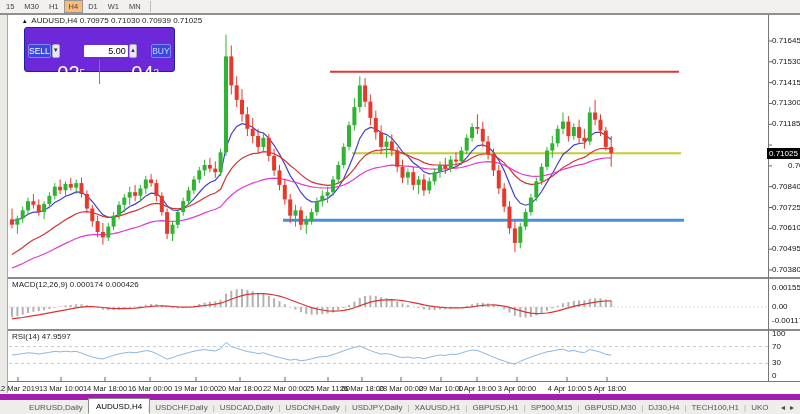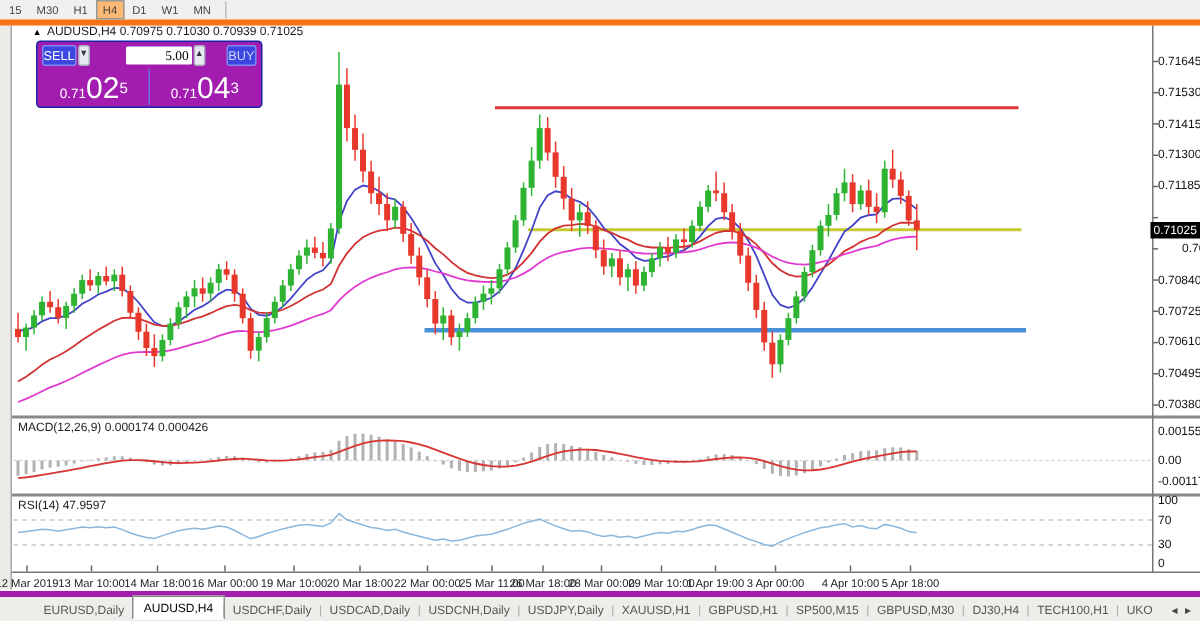--- a/index.html
+++ b/index.html
@@ -1,66 +1,66 @@
 <!DOCTYPE html>
 <html><head>
 <meta charset="utf-8">
 <style>
   html,body{margin:0;padding:0;}
   body{width:800px;height:414px;position:relative;background:#fff;overflow:hidden;
        font-family:"Liberation Sans",sans-serif;-webkit-font-smoothing:antialiased;}
   
   .toolbar{position:absolute;left:0;top:0;right:0;height:13px;background:#f1f0ee;
-           border-bottom:4px solid #f97316;display:flex;align-items:center;padding-left:1px;
+           border-bottom:1px solid #f97316;display:flex;align-items:center;padding-left:1px;
            font-size:7.5px;color:#444;z-index:6;}
   .tf-btn{padding:0 4px;height:11px;line-height:11px;border:1px solid transparent;cursor:default;}
   .tf-btn.active{background:#fdba74;border:1px solid #979797;}
   .tb-sep{width:1px;height:11px;background:#bdbdbd;margin:0 4px;}
   
   .hline,.vline{position:absolute;z-index:4;}
   #sep-top{left:0;right:0;top:13px;height:2px;background:#8e8e8e;}
   #sep-macd{left:8px;right:0;top:277px;height:2px;background:#8a8a8a;}
   #sep-rsi{left:8px;right:0;top:329px;height:2px;background:#8a8a8a;}
   #sep-dates{left:8px;right:0;top:381px;height:1px;background:#777;}
   #axis-vline{left:768px;top:15px;width:1px;height:367px;background:#777;}
   #left-strip{position:absolute;left:0;top:15px;bottom:21px;width:7px;background:#eceae6;
               border-right:1px solid #a8a8a8;z-index:3;}
   
   .chart-title{position:absolute;left:23px;top:16px;font-size:8px;color:#1a1a1a;z-index:5;white-space:nowrap;}
   .chart-title .tri{font-size:7px;margin-right:3px;color:#000;}
   
-  .trade-panel{position:absolute;left:24px;top:27px;width:151px;height:45px;background:#a21caf;
-               border:1px solid #1a23a8;border-radius:3px;z-index:5;padding:2px 3px;box-sizing:border-box;}
+  .trade-panel{position:absolute;left:24px;top:27px;width:151px;height:45px;background:#6d28d9;
+               border:1px solid #1a23a8;border-radius:3px;z-index:5;padding:16px 3px;box-sizing:border-box;}
   .tp-row1{display:flex;align-items:center;height:14px;gap:1px;}
   .tp-btn{background:#3b47e0;border:1px solid #8089ef;border-radius:2px;color:#fff;font-size:8.5px;
           height:12px;line-height:12px;text-align:center;cursor:pointer;}
   .tp-sell{width:36px;}
   .tp-buy{width:33px;color:#ccd4ff;margin-left:13px;}
   .tp-step{width:11px;height:12px;background:#e7e9f2;border:1px solid #aab;border-radius:2px;
            font-size:6px;line-height:11px;text-align:center;color:#334;cursor:pointer;}
   .tp-vol{width:40px;height:12px;border:none;border-radius:1px;background:#fff;font-size:9px;
-          text-align:right;padding:0 2px;font-family:Liberation Serif, serif;margin-left:23px;}
+          text-align:right;padding:0 2px;font-family:Liberation Sans, sans-serif;margin-left:23px;}
   .tp-row2{display:flex;height:26px;margin-top:1px;}
   .tp-price{flex:1;color:#fff;display:flex;align-items:flex-end;justify-content:center;line-height:24px;}
   .tp-price .pfx{font-size:9px;line-height:18px;}
   .tp-price .big{font-size:20px;line-height:24px;letter-spacing:0;}
   .tp-price .sup{font-size:10px;line-height:30px;align-self:flex-start;}
   .tp-div{width:1px;background:#6a74e8;margin:1px 2px;}
   
   .price-label{position:absolute;left:772px;font-size:8px;line-height:8px;color:#111;z-index:5;white-space:nowrap;}
   .cur-price{position:absolute;left:767px;width:33px;height:11px;background:#000;color:#fff;
              font-size:8px;line-height:11px;padding-left:2px;z-index:6;}
   .ind-label{position:absolute;font-size:8px;color:#222;z-index:5;white-space:nowrap;}
   .date-label{position:absolute;top:384px;font-size:7.5px;color:#222;transform:translateX(-50%);
               white-space:nowrap;z-index:5;}
   
   #chart-svg{position:absolute;left:0;top:0;z-index:2;pointer-events:none;}
   .panel-region{position:absolute;z-index:1;background:transparent;}
   
-  .tabbar{position:absolute;left:0;right:0;bottom:0;height:20px;background:#efedea;border-top:4px solid #a21caf;
+  .tabbar{position:absolute;left:0;right:0;bottom:0;height:20px;background:#efedea;border-top:6px solid #a21caf;
           display:flex;align-items:center;font-size:8px;color:#555;padding-left:22px;z-index:6;box-sizing:border-box;}
   .tab{padding:2px 7px;cursor:pointer;white-space:nowrap;}
   .tab.active{background:#fff;border:1px solid #8a8a8a;border-bottom:1px solid #fff;color:#000;
               margin-top:-2px;padding-top:3px;}
   .tab-sep{color:#aaa;margin:0 -2px;}
   .tab-arrows{margin-left:auto;margin-right:6px;display:flex;gap:5px;color:#444;font-size:8px;}
   .tab-arrow{cursor:pointer;}
 </style>
 </head>
 <body>

